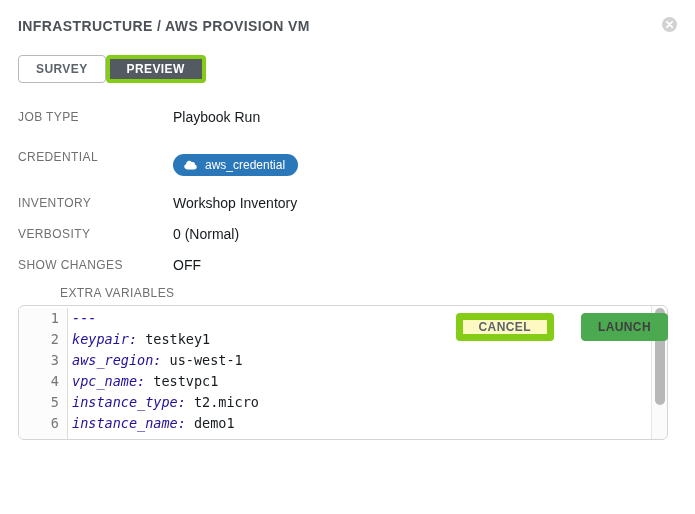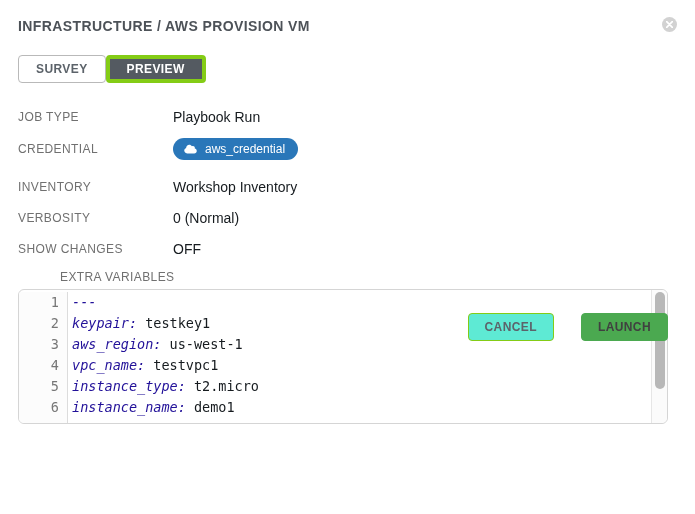--- a/index.html
+++ b/index.html
@@ -41,21 +41,21 @@
   .detail-row.tall { min-height: 22px; margin-bottom: 17px; }
   .detail-label {
     width: 155px; flex: 0 0 155px; font-size: 12px; color: #707070;
     letter-spacing: 0.4px; text-transform: uppercase;
   }
   .detail-value { font-size: 14px; color: #161b1f; }
 
   .credential-tag {
     display: inline-flex; align-items: center; gap: 8px;
     background: #2a77b9; color: #ffffff; border-radius: 11px;
-    height: 22px; padding: 0 13px 0 11px; font-size: 12px;
+    height: 22px; padding: 0 13px 0 11px; font-size: 12px; margin-top: 16px;
   }
   .credential-tag svg { width: 13px; height: 10px; }
 
   
   .extra-vars-label {
     font-size: 12px; color: #707070; letter-spacing: 0.4px;
     text-transform: uppercase; margin-top: 4px; margin-bottom: 5px; margin-left: 42px;
   }
   .editor {
     position: relative; height: 135px; margin-right: 9px;
@@ -87,21 +87,21 @@
   
   .footer {
     position: absolute; right: 27px; bottom: 29px;
     display: flex; gap: 27px; align-items: center;
   }
   .btn {
     height: 28px; font-size: 12px; font-weight: bold; letter-spacing: 0.4px;
     border-radius: 4px; cursor: pointer; padding: 0 16px;
     font-family: "Liberation Sans", sans-serif;
   }
-  .btn-cancel { background: #5eead4; border: 1px solid #84cc16; color: #5c636a; }
+  .btn-cancel { background: #fef9c3; border: 7px solid #84cc16; color: #5c636a; }
   .btn-launch { background: #4ba950; border: 1px solid #4ba950; color: #404040; }
 </style>
 </head>
 <body>
 
 <div class="modal">
 
   <div class="modal-header">
     <div class="modal-title">INFRASTRUCTURE / AWS PROVISION VM</div>
     <button class="close-btn">

